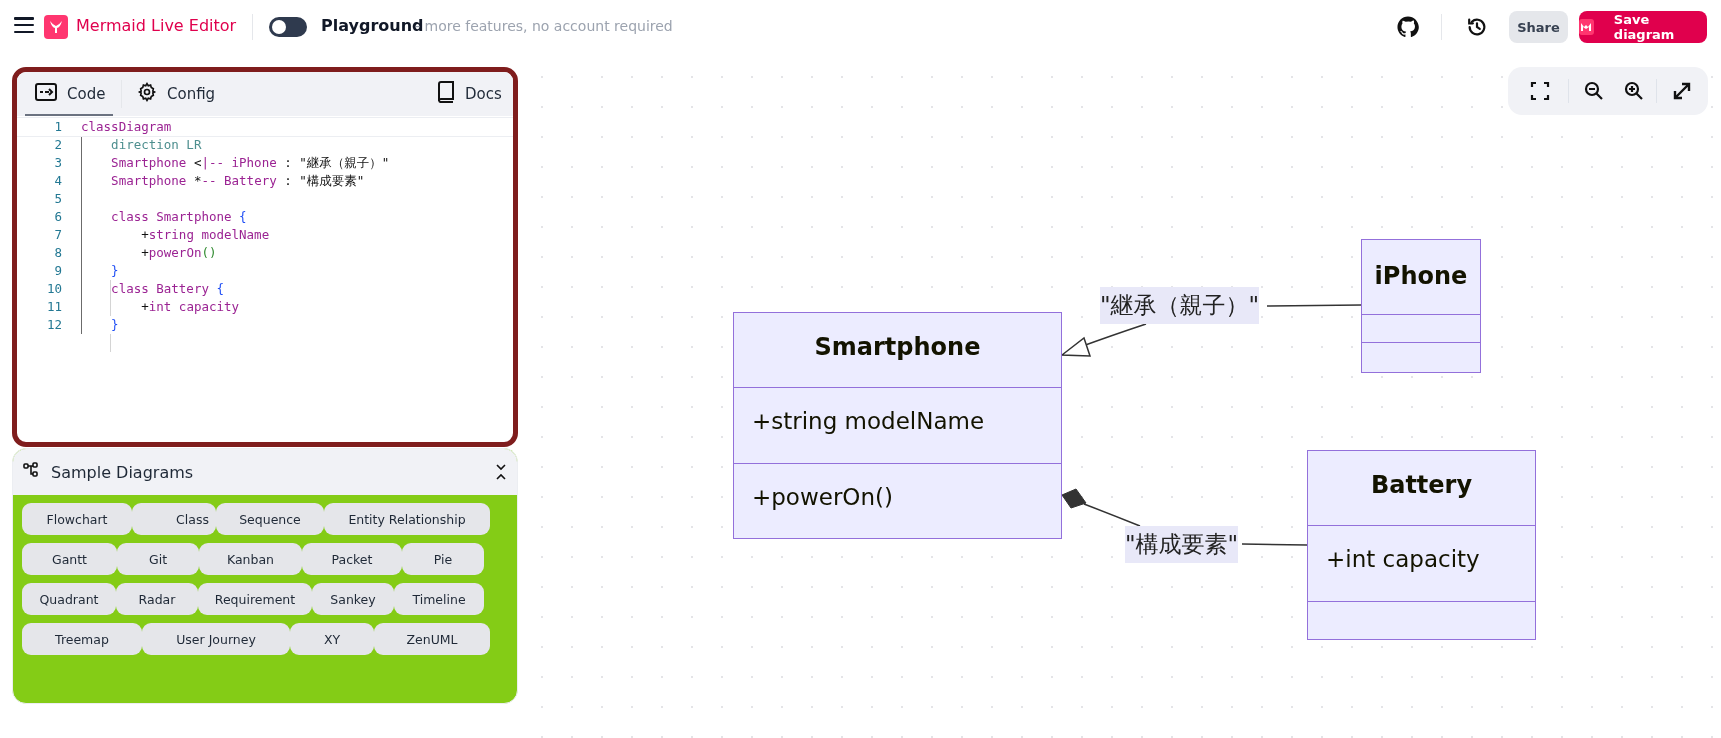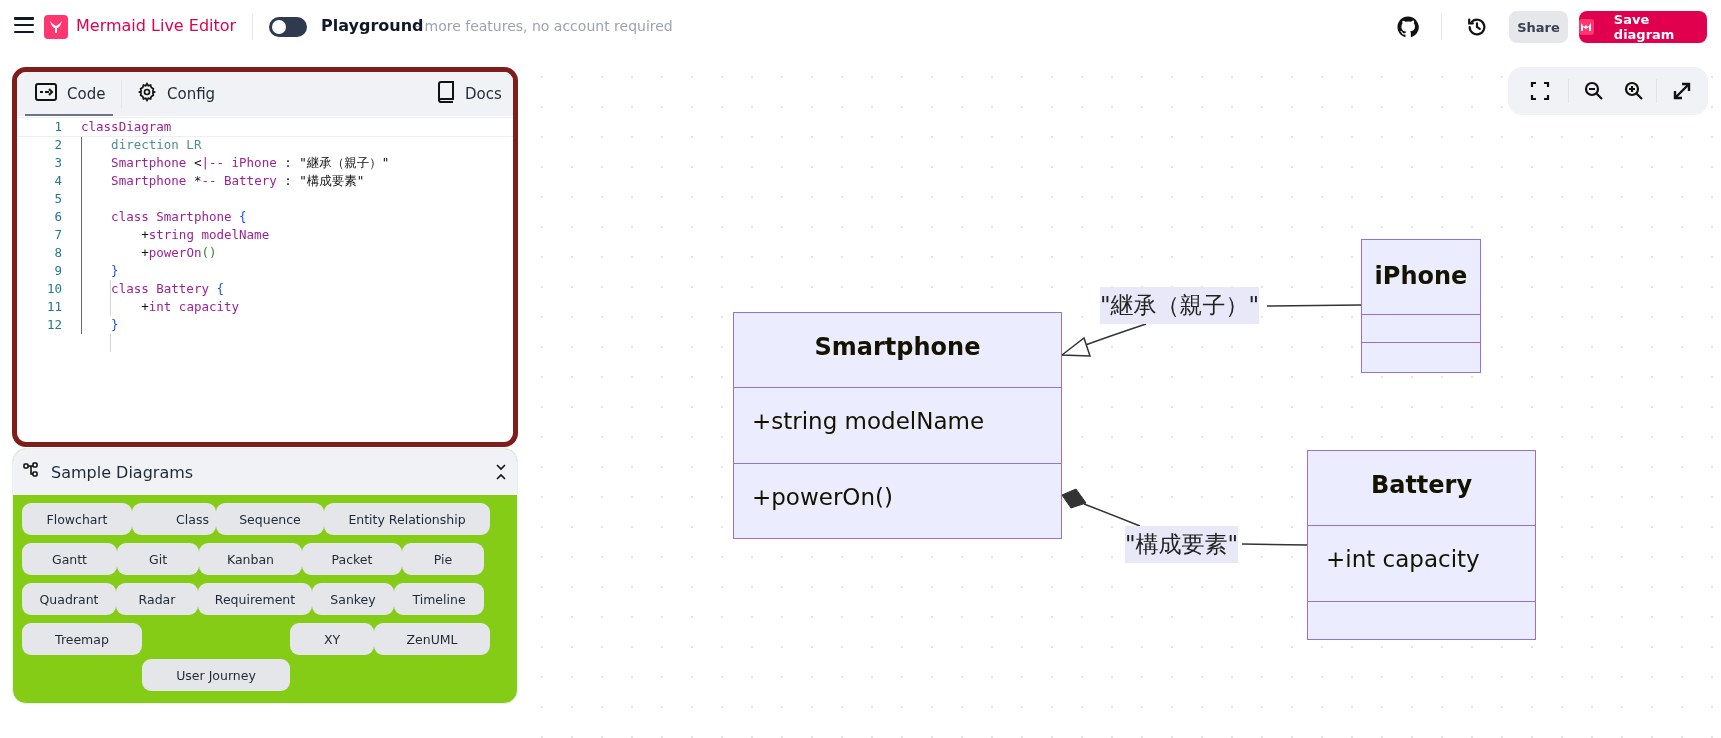--- a/index.html
+++ b/index.html
@@ -184,21 +184,21 @@
       </div>
       <div class="samples-row">
         <div class="sample-btn" style="width: 94px;">Quadrant</div>
         <div class="sample-btn" style="width: 82px;">Radar</div>
         <div class="sample-btn" style="width: 114px;">Requirement</div>
         <div class="sample-btn" style="width: 82px;">Sankey</div>
         <div class="sample-btn" style="width: 90px;">Timeline</div>
       </div>
       <div class="samples-row">
         <div class="sample-btn" style="width: 120px;">Treemap</div>
-        <div class="sample-btn" style="width: 148px; margin-top: 36px;">User Journey</div>
+        <div class="sample-btn" style="width: 148px;">User Journey</div>
         <div class="sample-btn" style="width: 84px;">XY</div>
         <div class="sample-btn" style="width: 116px;">ZenUML</div>
       </div>
     </div>
 </div>
 
 <div class="zoom-toolbar">
   <div class="zt-btn" style="left:20px;">
     <svg width="20" height="20" viewBox="0 0 20 20" fill="none" stroke="#111" stroke-width="2.2">
         <path d="M2 6V2h4M14 2h4v4M18 14v4h-4M6 18H2v-4"></path>

